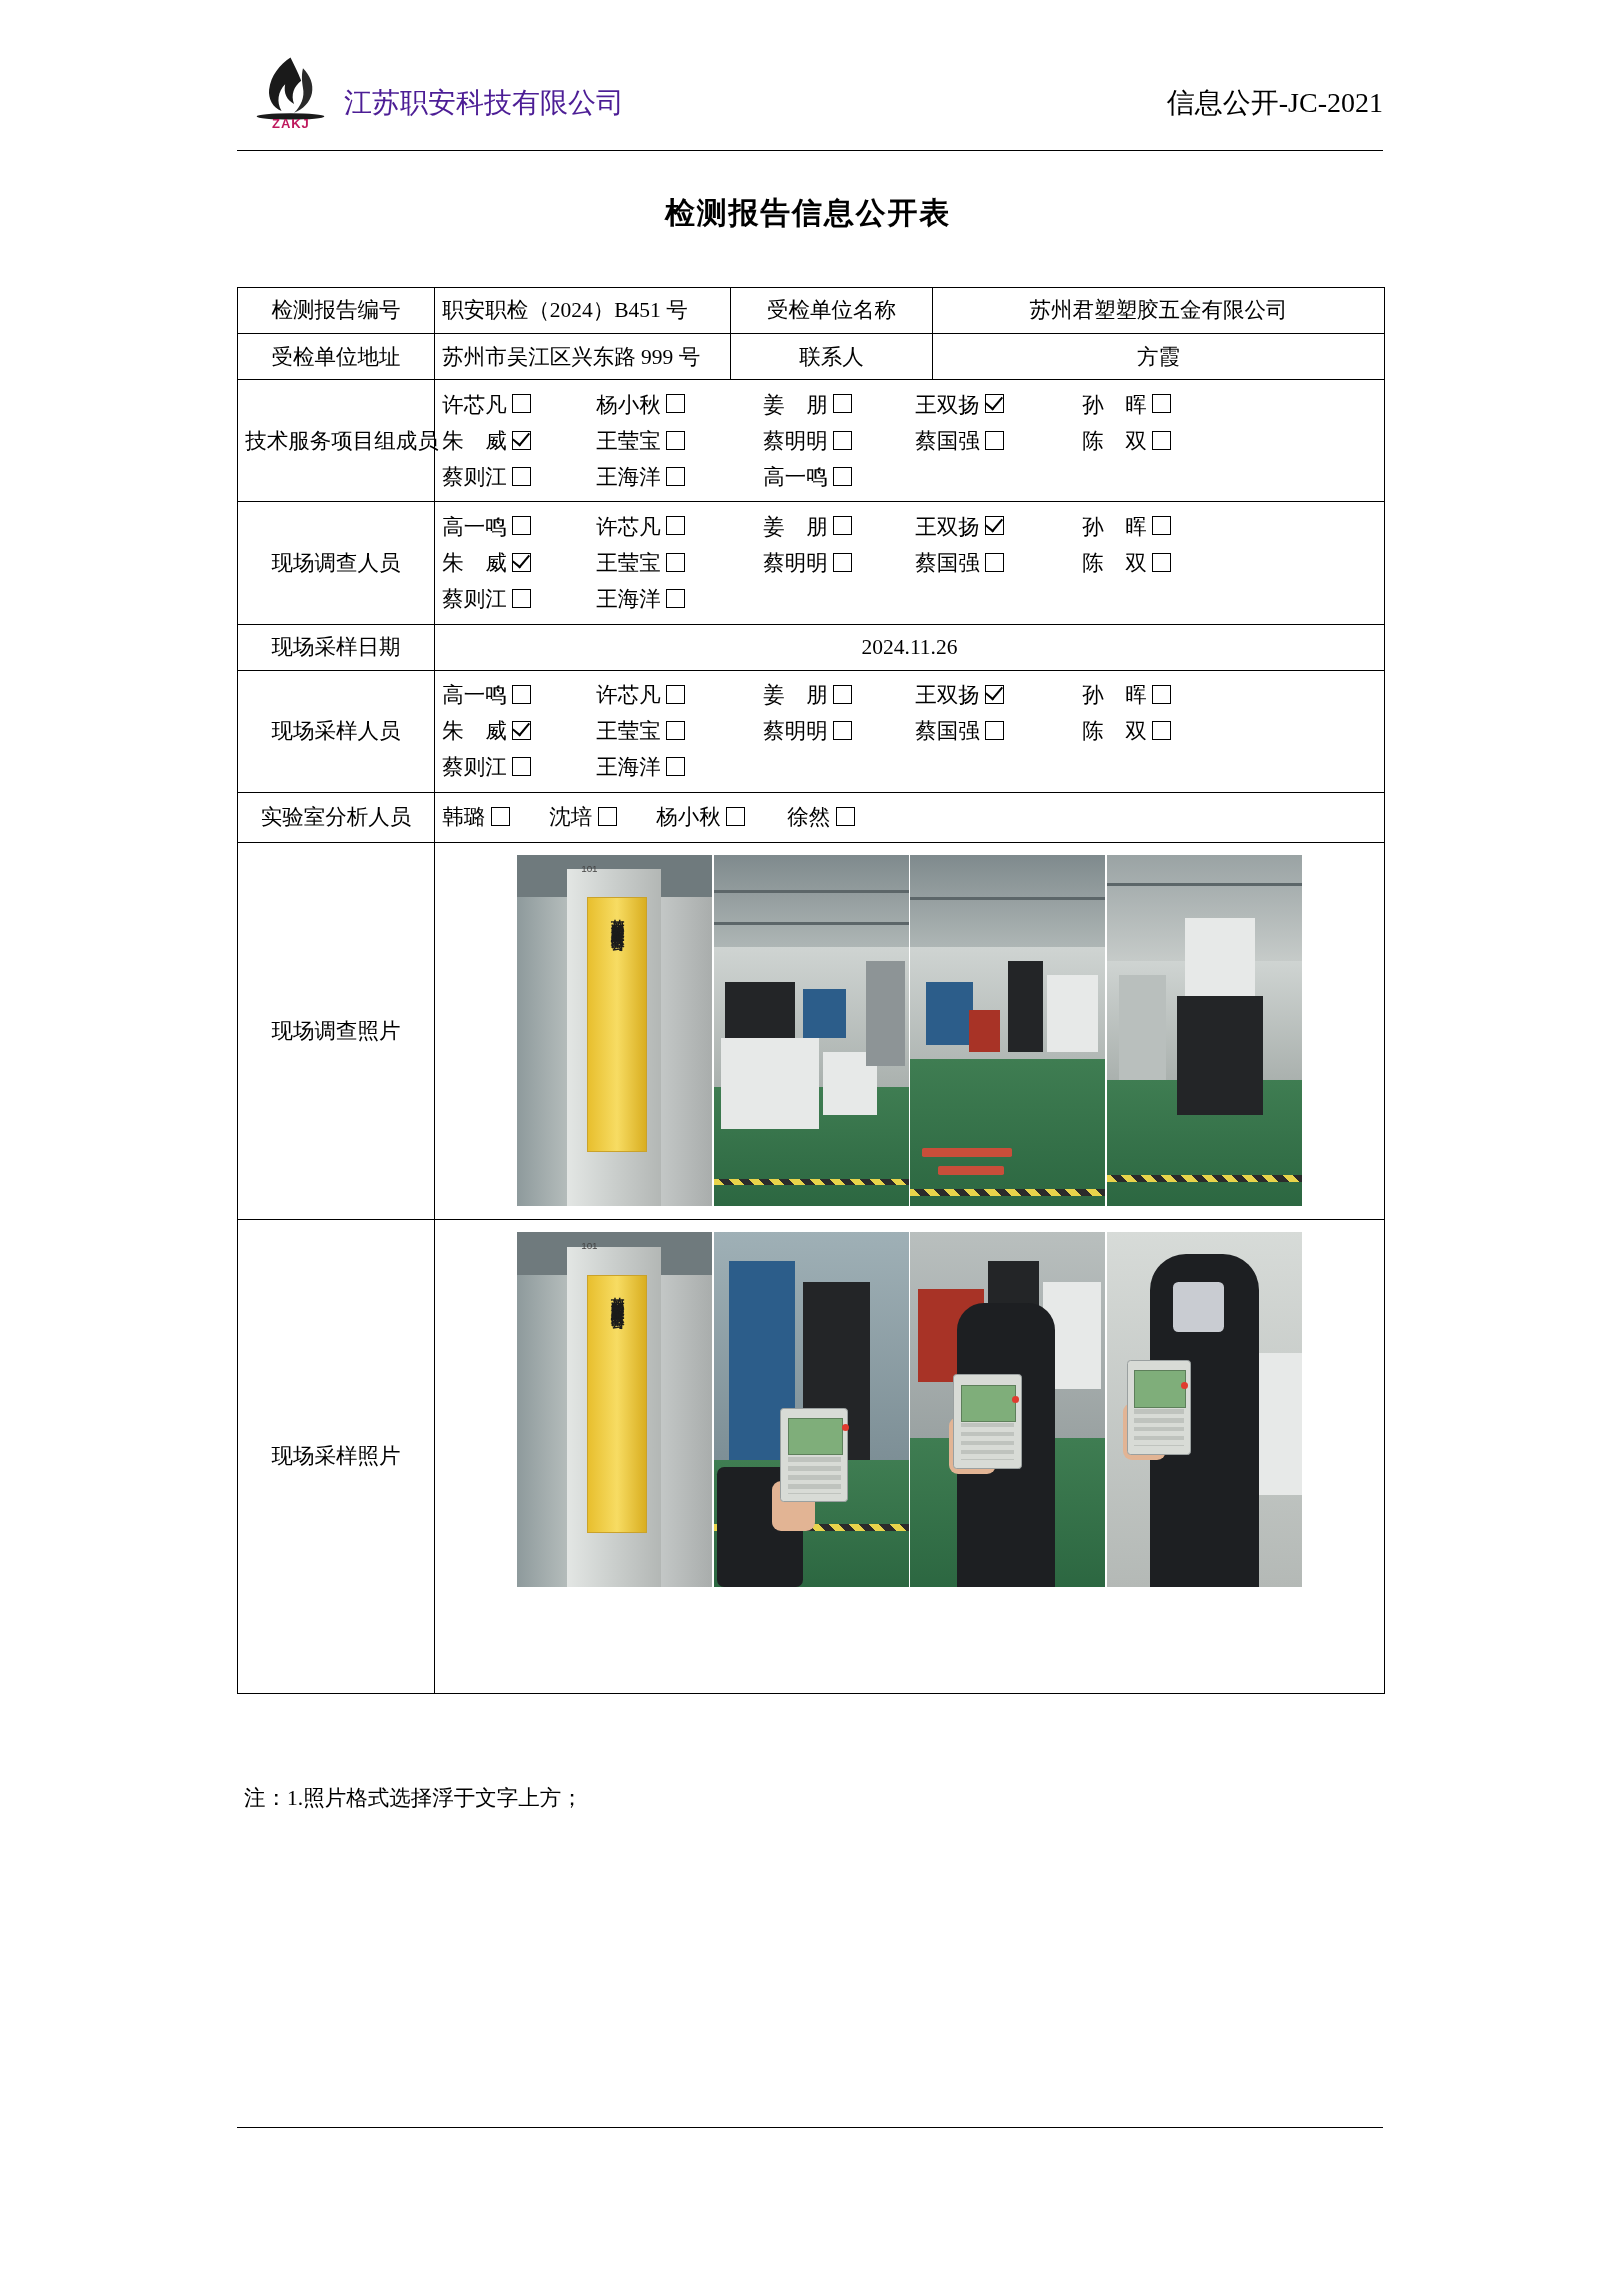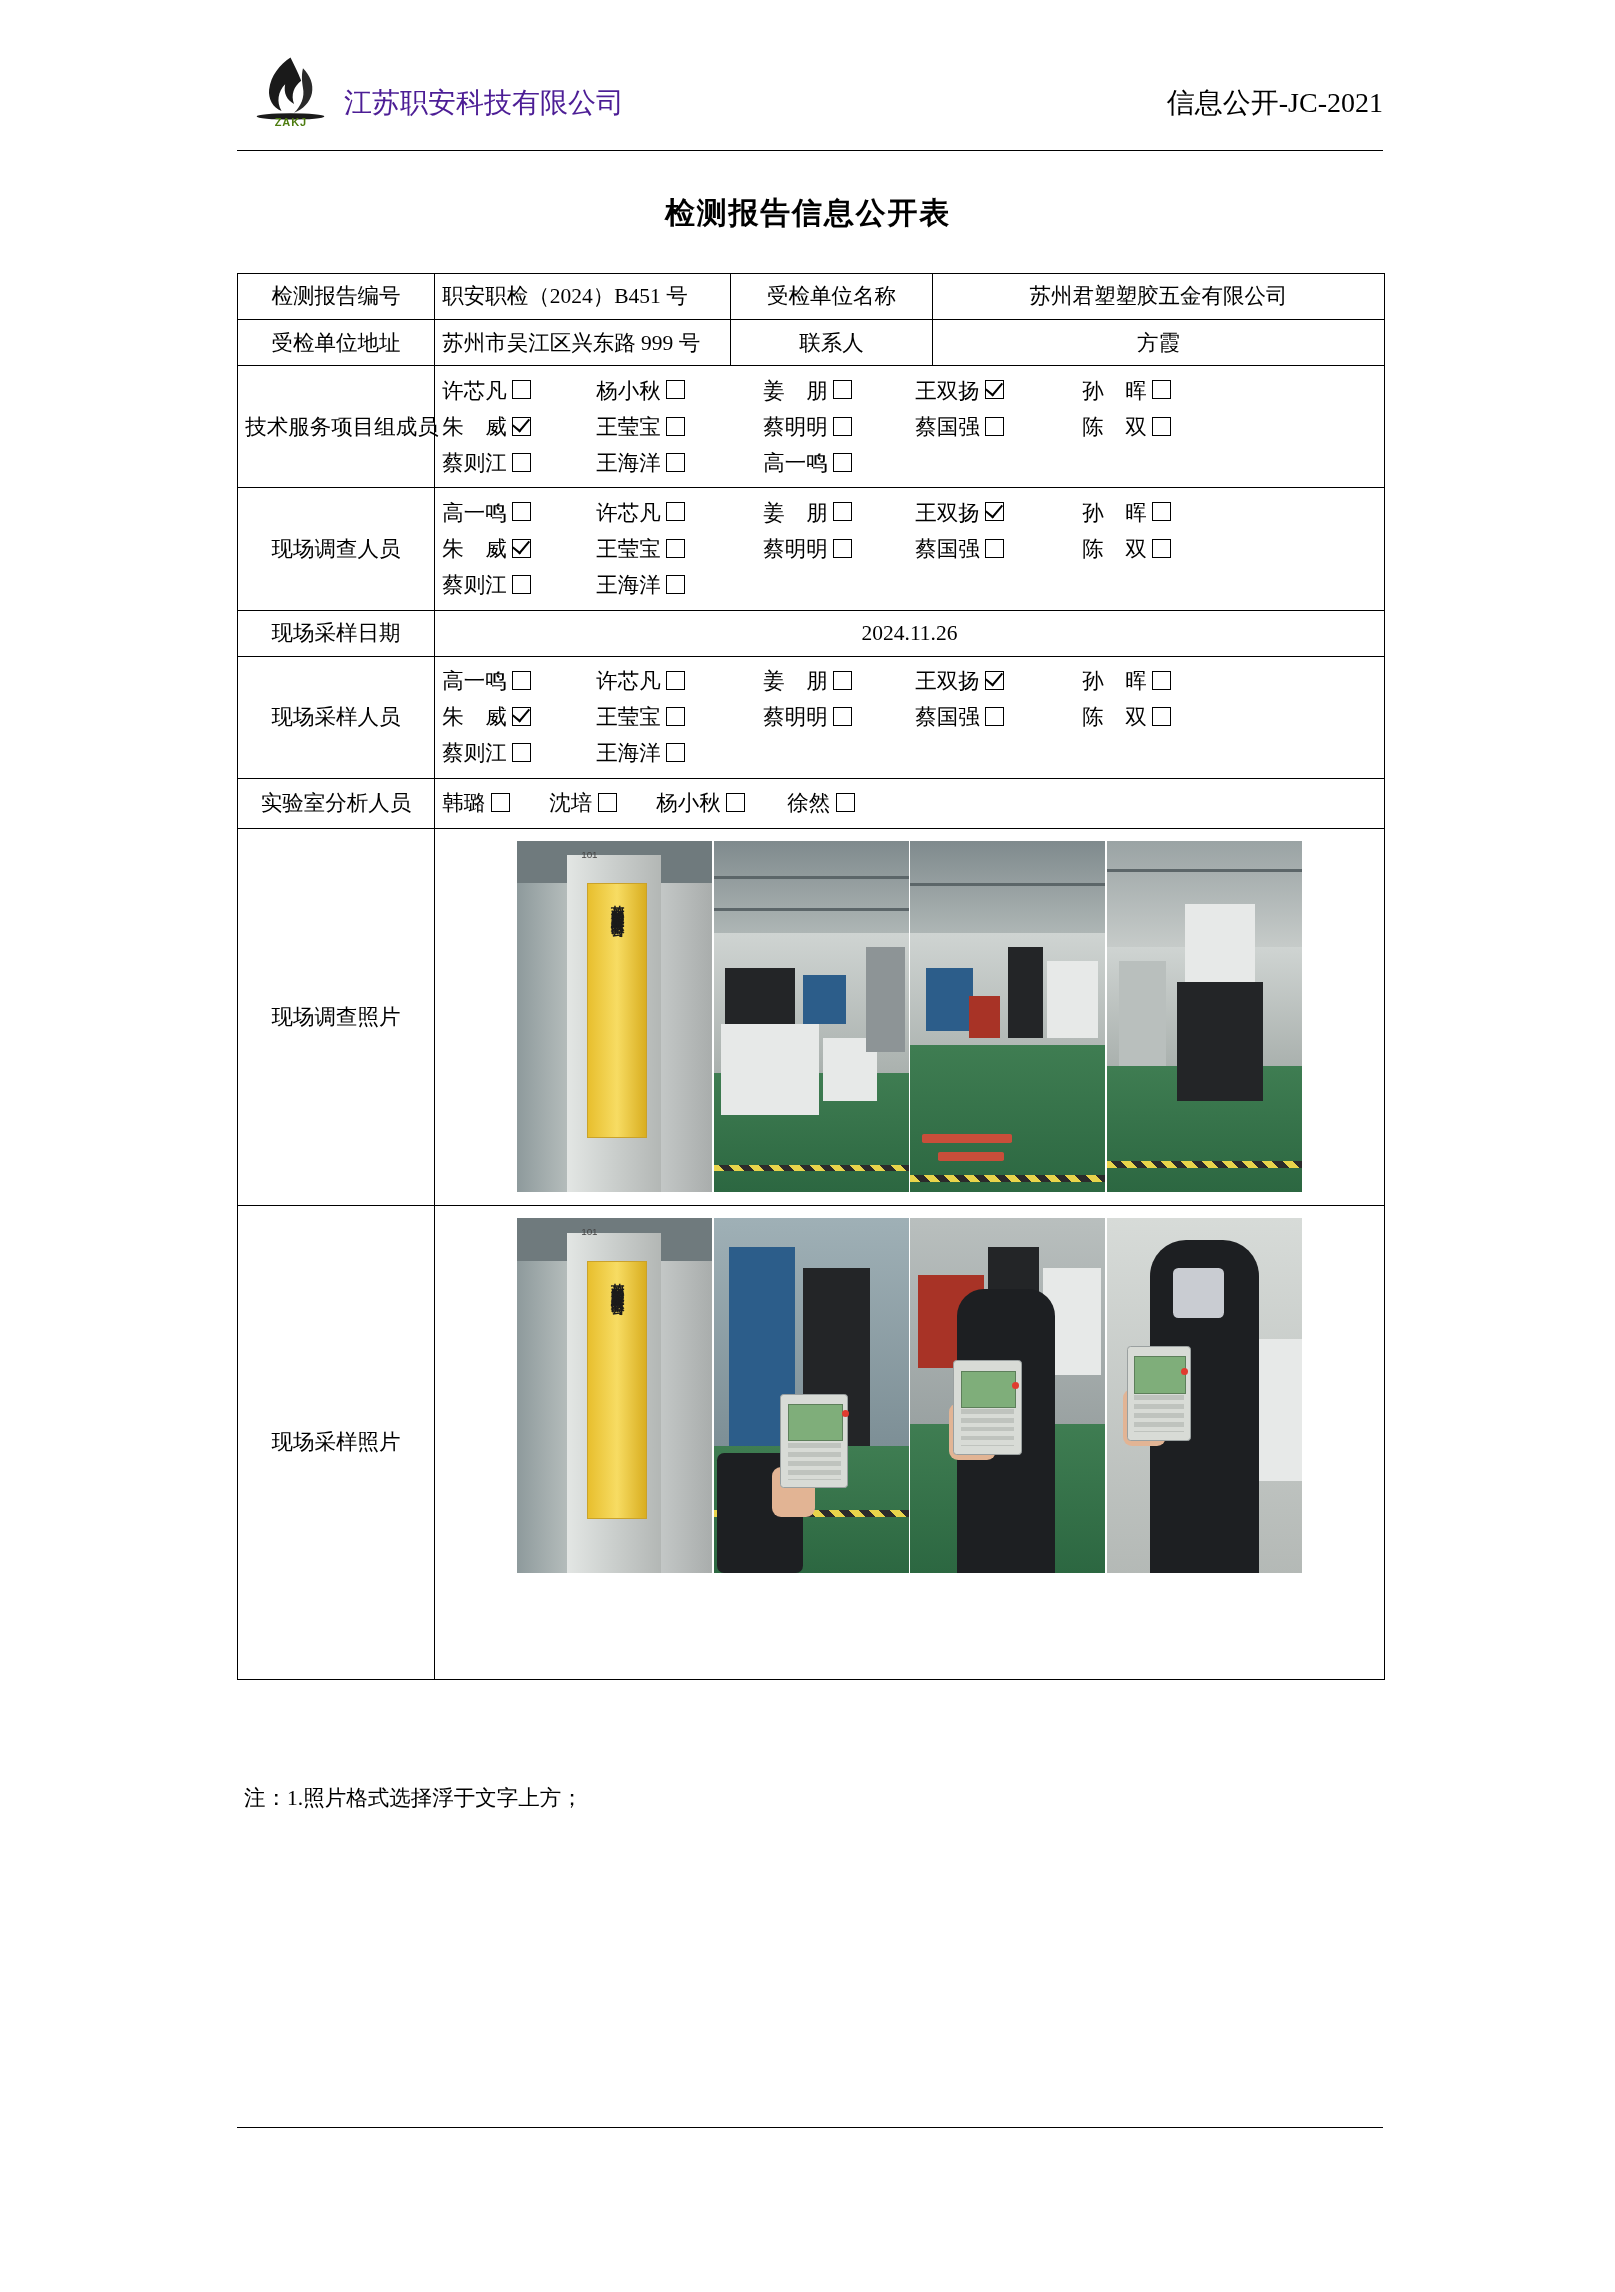--- a/index.html
+++ b/index.html
@@ -45,23 +45,23 @@
     height: 66px;
   }
   .logo-text {
     position: absolute;
     left: 5.4px;
     top: 64px;
     width: 97px;
     text-align: center;
     font-family: "Liberation Sans", sans-serif;
     font-weight: bold;
-    font-size: 11px;
+    font-size: 13px;
     letter-spacing: 0.9px;
-    color: #4d7c0f;
+    color: #be185d;
   }
   .company-name {
     position: absolute;
     left: 107px;
     top: 32px;
     font-size: 28px;
     font-family: "Liberation Serif", serif;
     color: #4c1d95;
     white-space: nowrap;
   }
@@ -91,21 +91,21 @@
     text-align: center;
     font-size: 30px;
     font-weight: bold;
     letter-spacing: 1.8px;
   }
 
   
   table.main {
     position: absolute;
     left: 237px;
-    top: 273px;
+    top: 287px;
     width: 1146px;
     border-collapse: collapse;
     table-layout: fixed;
   }
   table.main td {
     border: 0.9px solid #000;
     font-size: 21.5px;
     padding: 5.4px 7.2px;
     vertical-align: middle;
     line-height: 1.6;

